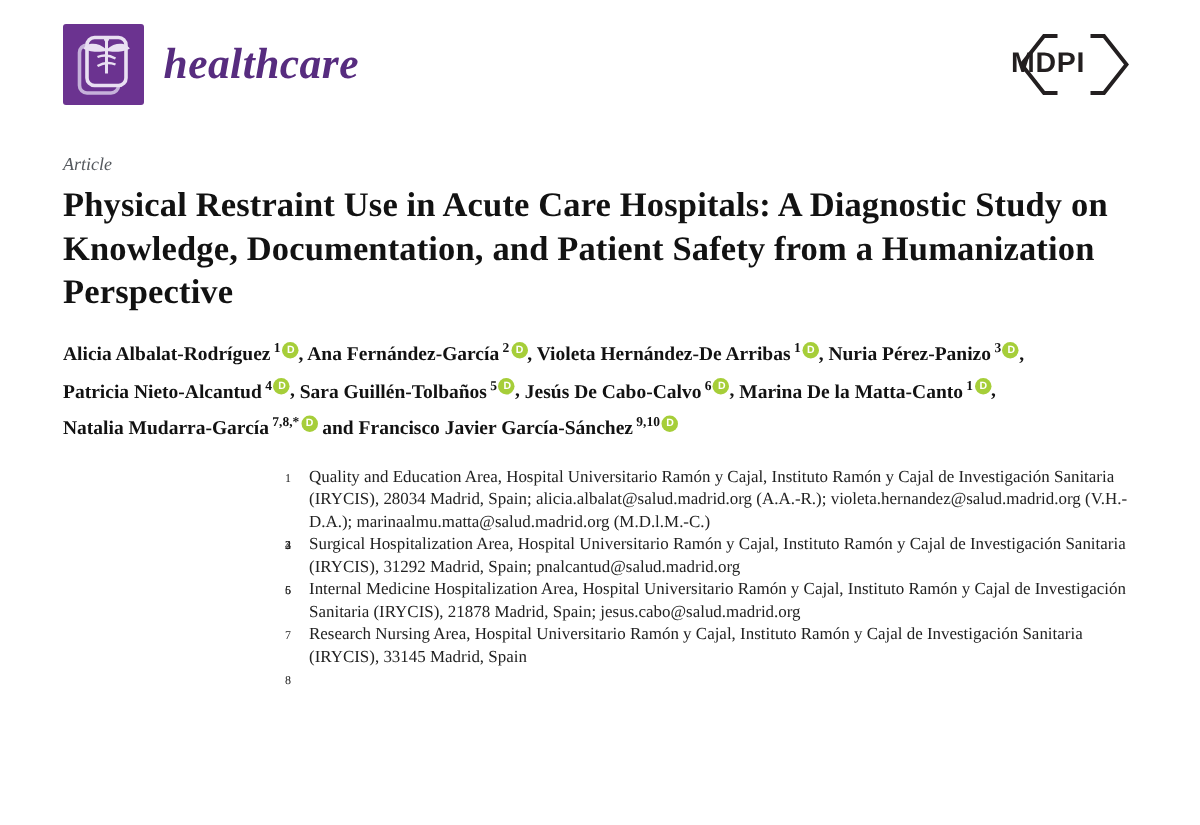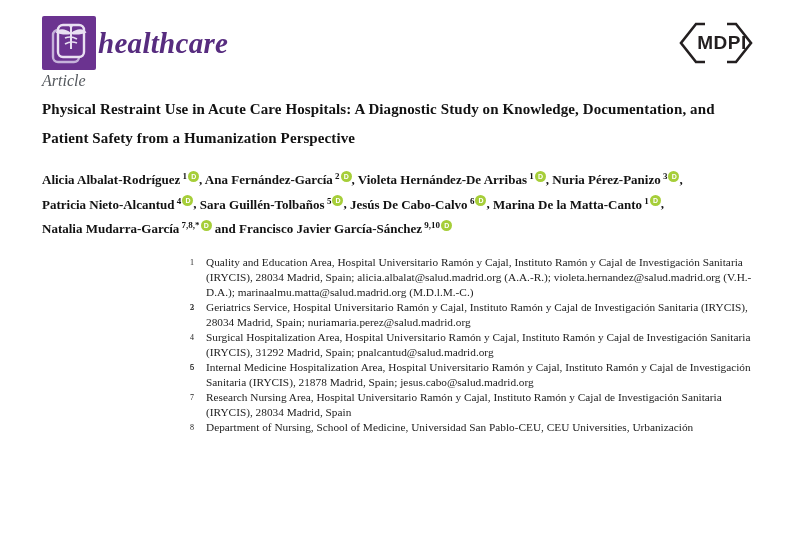--- a/index.html
+++ b/index.html
@@ -5,30 +5,30 @@
   * { margin:0; padding:0; box-sizing:border-box; }
   html,body { width:800px; height:550px; background:#ffffff; overflow:hidden; }
   body { font-family:"Liberation Serif", serif; color:#1a1a1a; }
   .page { width:800px; height:550px; padding:14px 42px 0 42px; position:relative; }
 
   
   .header { display:flex; justify-content:space-between; align-items:center; height:58px; }
   .brand { display:flex; align-items:center; }
   .brand-icon { width:54px; height:54px; display:block; }
   .journal-name { font-family:"Liberation Serif", serif; font-style:italic; font-weight:bold;
-                  font-size:29px; color:#572c7f; margin-left:2px; letter-spacing:0.3px; }
+                  font-size:29px; color:#572c7f; margin-left:13px; letter-spacing:0.3px; }
   .mdpi-logo { position:relative; width:84px; height:46px; }
   .mdpi-logo svg { position:absolute; inset:0; }
-  .mdpi-text { position:absolute; left:12px; right:0; top:12px; text-align:center;
+  .mdpi-text { position:absolute; left:0; right:0; top:12px; 
                font-family:"Liberation Sans", sans-serif; font-weight:bold; font-size:19px;
                color:#231f20; letter-spacing:0.5px; }
 
   
-  .type-label { font-style:italic; font-size:16px; color:#55595e; }
-  .title { margin-top:5px; font-size:15px; line-height:29px; font-weight:bold; color:#121212;
+  .type-label { margin-top:30px; font-style:italic; font-size:12px; color:#55595e; }
+  .title { margin-top:5px; font-size:23px; line-height:29px; font-weight:bold; color:#121212;
            letter-spacing:0.1px; max-width:722px; }
   .authors { margin-top:13px; font-size:13px; line-height:21px; font-weight:bold; color:#121212;
              max-width:722px; }
   .author { white-space:nowrap; }
   .author sup { font-size:9px; font-weight:bold; }
   .orcid { display:inline-block; width:11px; height:11px; border-radius:50%;
            background:#a6ce39; color:#ffffff; font-family:"Liberation Sans", sans-serif;
            font-size:7px; font-weight:bold; line-height:11px; text-align:center;
            vertical-align:super; margin-left:1px; letter-spacing:-0.5px; }
 
@@ -70,22 +70,22 @@
     </div>
   </header>
 
   <main>
     <div class="type-label">Article</div>
     <h1 class="title">Physical Restraint Use in Acute Care Hospitals: A Diagnostic Study on Knowledge, Documentation, and Patient Safety from a Humanization Perspective</h1>
     <p class="authors"><span class="author"><span>Alicia Albalat-Rodríguez</span><sup>&nbsp;1</sup><span class="orcid">D</span></span>, <span class="author"><span>Ana Fernández-García</span><sup>&nbsp;2</sup><span class="orcid">D</span></span>, <span class="author"><span>Violeta Hernández-De Arribas</span><sup>&nbsp;1</sup><span class="orcid">D</span></span>, <span class="author"><span>Nuria Pérez-Panizo</span><sup>&nbsp;3</sup><span class="orcid">D</span></span>, <span class="author"><span>Patricia Nieto-Alcantud</span><sup>&nbsp;4</sup><span class="orcid">D</span></span>, <span class="author"><span>Sara Guillén-Tolbaños</span><sup>&nbsp;5</sup><span class="orcid">D</span></span>, <span class="author"><span>Jesús De Cabo-Calvo</span><sup>&nbsp;6</sup><span class="orcid">D</span></span>, <span class="author"><span>Marina De la Matta-Canto</span><sup>&nbsp;1</sup><span class="orcid">D</span></span>, <span class="author"><span>Natalia Mudarra-García</span><sup>&nbsp;7,8,*</sup><span class="orcid">D</span></span> and <span class="author"><span>Francisco Javier García-Sánchez</span><sup>&nbsp;9,10</sup><span class="orcid">D</span></span></p>
     <ol class="affiliations">
         <li><sup>1</sup><span>Quality and Education Area, Hospital Universitario Ramón y Cajal, Instituto Ramón y Cajal de Investigación Sanitaria (IRYCIS), 28034 Madrid, Spain; alicia.albalat@salud.madrid.org (A.A.-R.); violeta.hernandez@salud.madrid.org (V.H.-D.A.); marinaalmu.matta@salud.madrid.org (M.D.l.M.-C.)</span></li>
         <li><sup>2</sup></li>
-        <li><sup>3</sup><span>Geriatrics Service, Hospital Universitario Ramón y Cajal, Instituto Ramón y Cajal de Investigación Sanitaria (IRYCIS), 28034 Madrid, Spain; nuriamaria.perez@salud.madrid.org</span></li>
+        <li><sup>3</sup></li>
         <li><sup>4</sup><span>Surgical Hospitalization Area, Hospital Universitario Ramón y Cajal, Instituto Ramón y Cajal de Investigación Sanitaria (IRYCIS), 31292 Madrid, Spain; pnalcantud@salud.madrid.org</span></li>
         <li><sup>5</sup></li>
         <li><sup>6</sup><span>Internal Medicine Hospitalization Area, Hospital Universitario Ramón y Cajal, Instituto Ramón y Cajal de Investigación Sanitaria (IRYCIS), 21878 Madrid, Spain; jesus.cabo@salud.madrid.org</span></li>
-        <li><sup>7</sup><span>Research Nursing Area, Hospital Universitario Ramón y Cajal, Instituto Ramón y Cajal de Investigación Sanitaria (IRYCIS), 28034 Madrid, Spain</span></li>
-        <li><sup>8</sup><span>Department of Nursing, School of Medicine, Universidad San Pablo-CEU, CEU Universities, Urbanización</span></li>
+        <li><sup>7</sup><span>Research Nursing Area, Hospital Universitario Ramón y Cajal, Instituto Ramón y Cajal de Investigación Sanitaria (IRYCIS), 33145 Madrid, Spain</span></li>
+        <li><sup>8</sup></li>
       </ol>
   </main>
 
 </div>
 
 </body></html>

